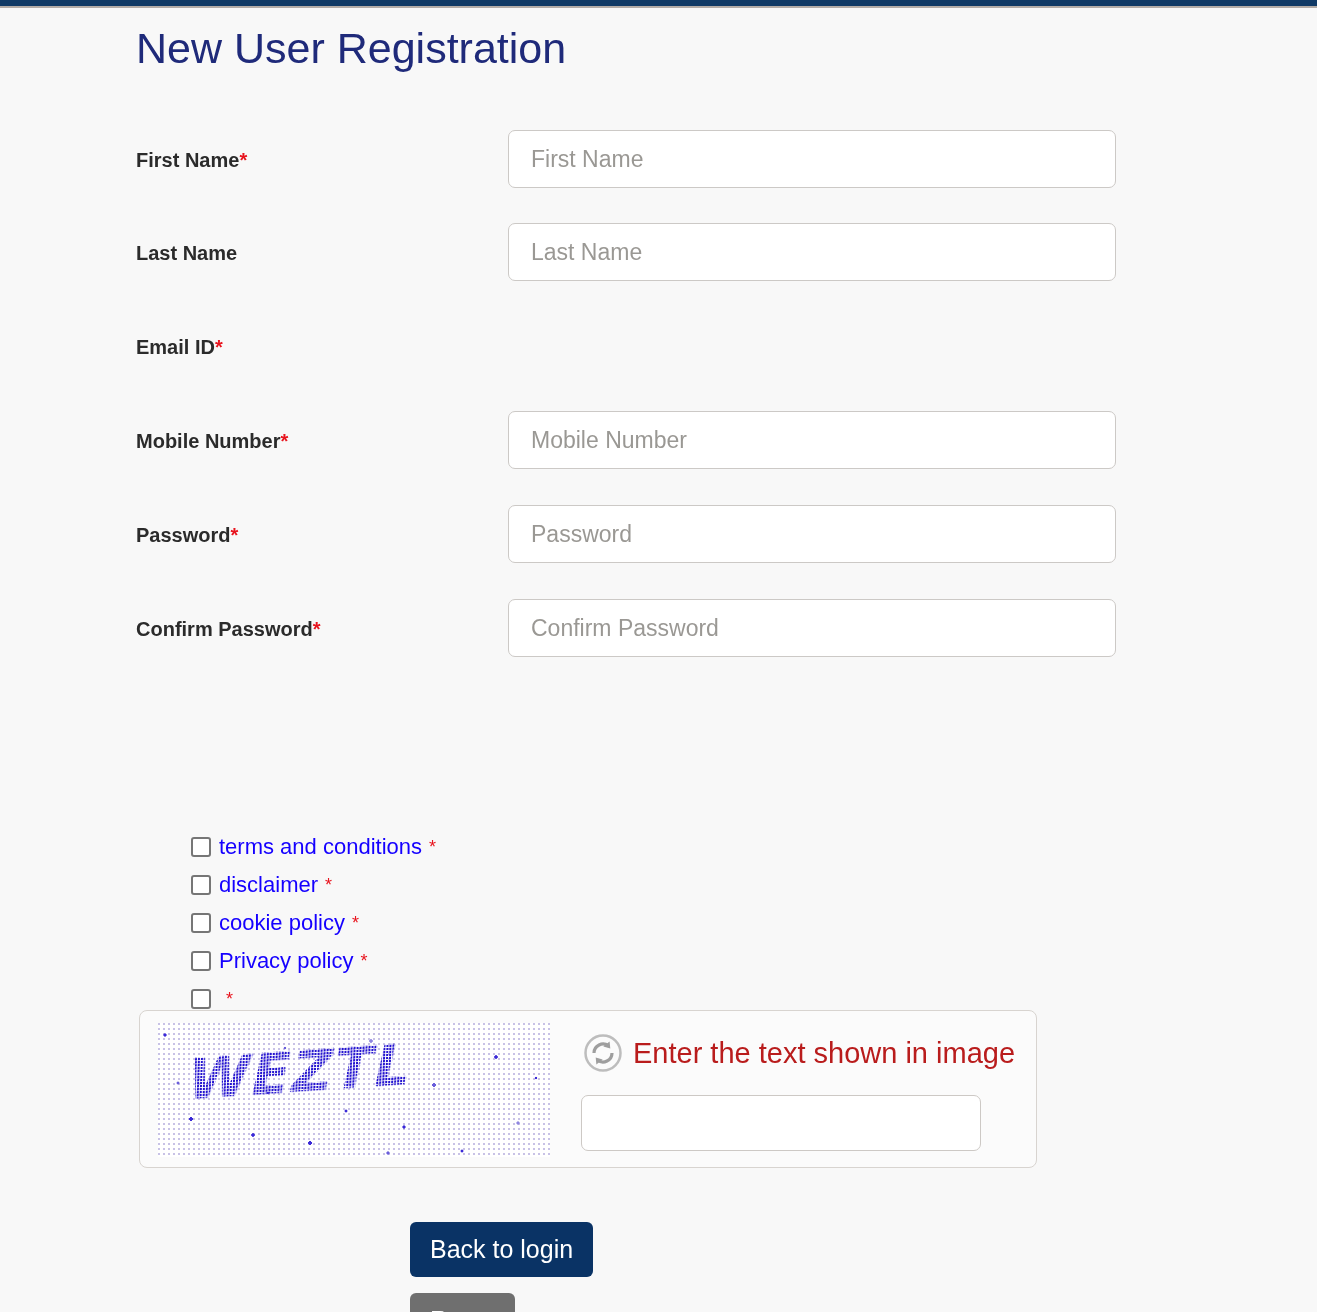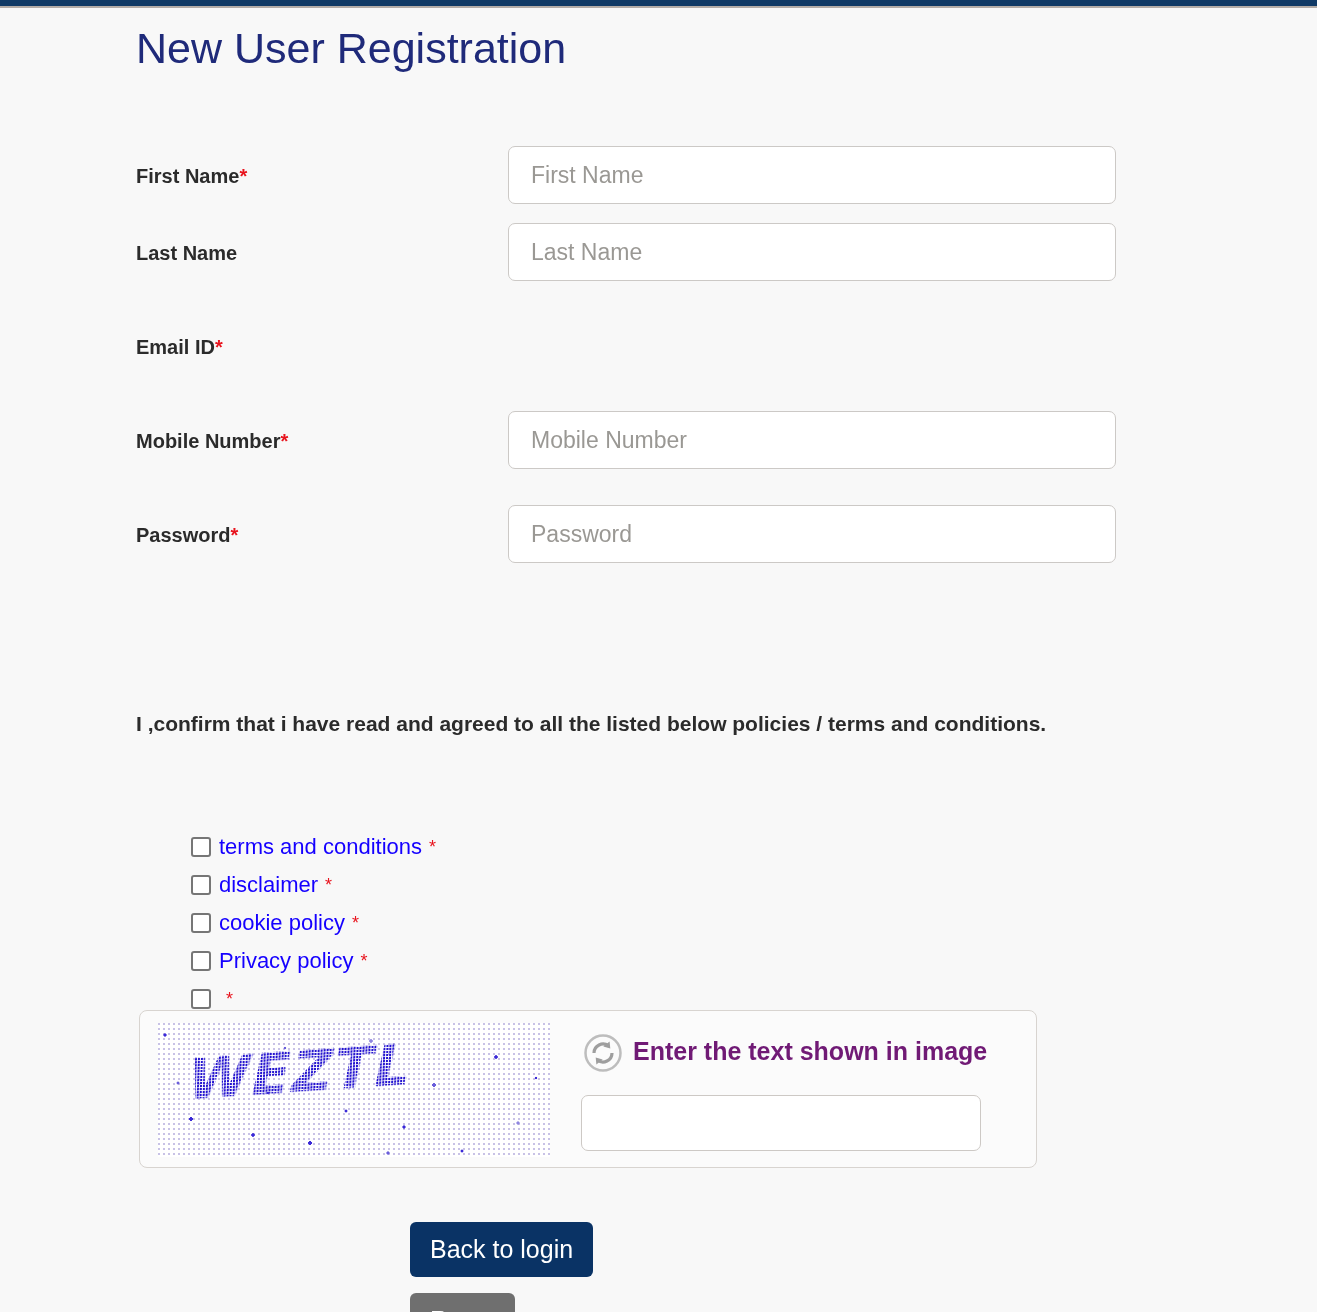--- a/index.html
+++ b/index.html
@@ -214,24 +214,23 @@
     left: 443px;
     top: 22px;
     width: 40px;
     height: 40px;
     cursor: pointer;
   }
   .captcha-label {
     position: absolute;
     left: 493px;
     top: 26px;
-    font-size: 25px;
-    color: #701a75;
-    white-space: nowrap;
-    font-weight: bold;
+    font-size: 29px;
+    color: #b91c1c;
+    white-space: nowrap;
   }
   .captcha-input {
     position: absolute;
     left: 441px;
     top: 84px;
     width: 400px;
     height: 56px;
     box-sizing: border-box;
     border: 1px solid #cdc9c5;
     border-radius: 7px;
@@ -270,21 +269,21 @@
 </head>
 <body>
 
 <div class="topbar"></div>
 <div class="topbar-shadow"></div>
 
 <div class="page">
 
   <div class="page-title">New User Registration</div>
 
-  <div class="form-row" style="top:138px;">
+  <div class="form-row" style="top:122px;">
     <div class="form-label"><span>First Name</span><span class="req">*</span></div>
     <input class="form-input" type="text" placeholder="First Name" style="">
   </div>
 
   <div class="form-row" style="top:215px;">
     <div class="form-label">Last Name</div>
     <input class="form-input" type="text" placeholder="Last Name" style="">
   </div>
 
   <div class="form-row" style="top:309px;">
@@ -294,22 +293,25 @@
   <div class="form-row" style="top:403px;padding-left:19px;">
     <div class="form-label"><span>Mobile Number</span><span class="req">*</span></div>
     <input class="form-input" type="text" placeholder="Mobile Number" style="">
   </div>
 
   <div class="form-row" style="top:497px;">
     <div class="form-label"><span>Password</span><span class="req">*</span></div>
     <input class="form-input" type="text" placeholder="Password" style="">
   </div>
 
-
-  <div class="consent">I ,confirm that i have read and agreed to all the listed below policies / terms and conditions.</div>
+  <div class="form-row" style="top:591px;">
+    <div class="form-label"><span>Confirm Password</span><span class="req">*</span></div>
+    <input class="form-input" type="text" placeholder="Confirm Password" style="">
+  </div>
+
 
   <div class="policy-list">
     <div class="policy-row">
       <input type="checkbox" class="cbx" style="">
       <span class="policy-link">terms and conditions</span>
       <span class="policy-star">*</span>
     </div>
     <div class="policy-row">
       <input type="checkbox" class="cbx" style="">
       <span class="policy-link">disclaimer</span>

